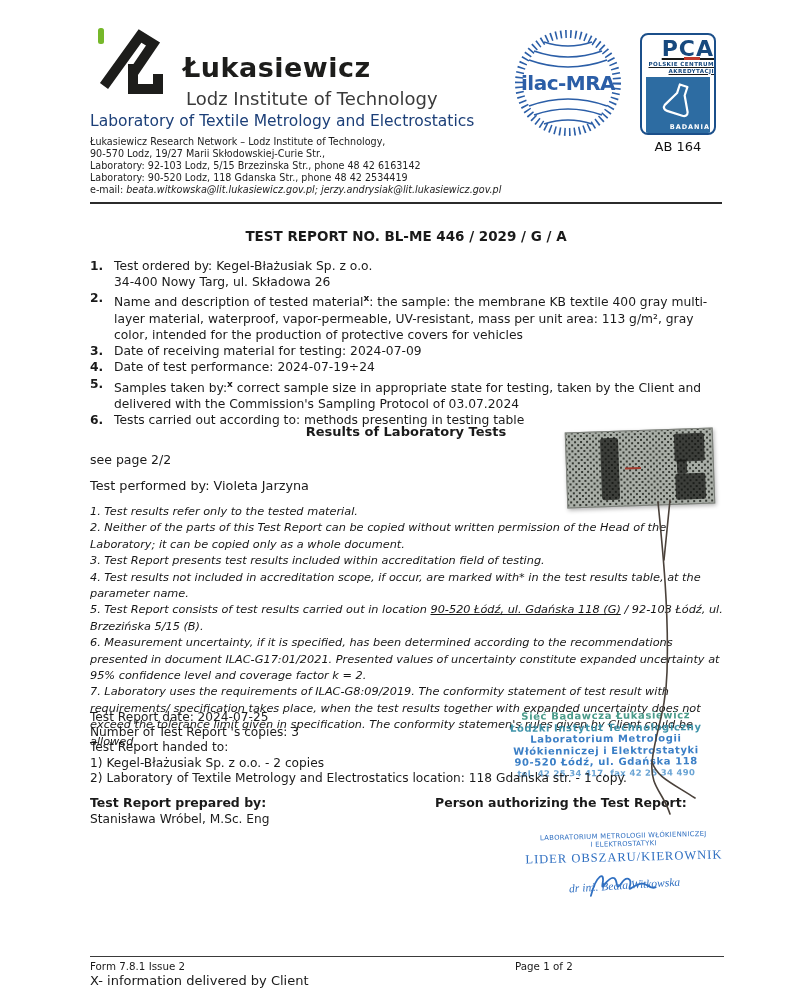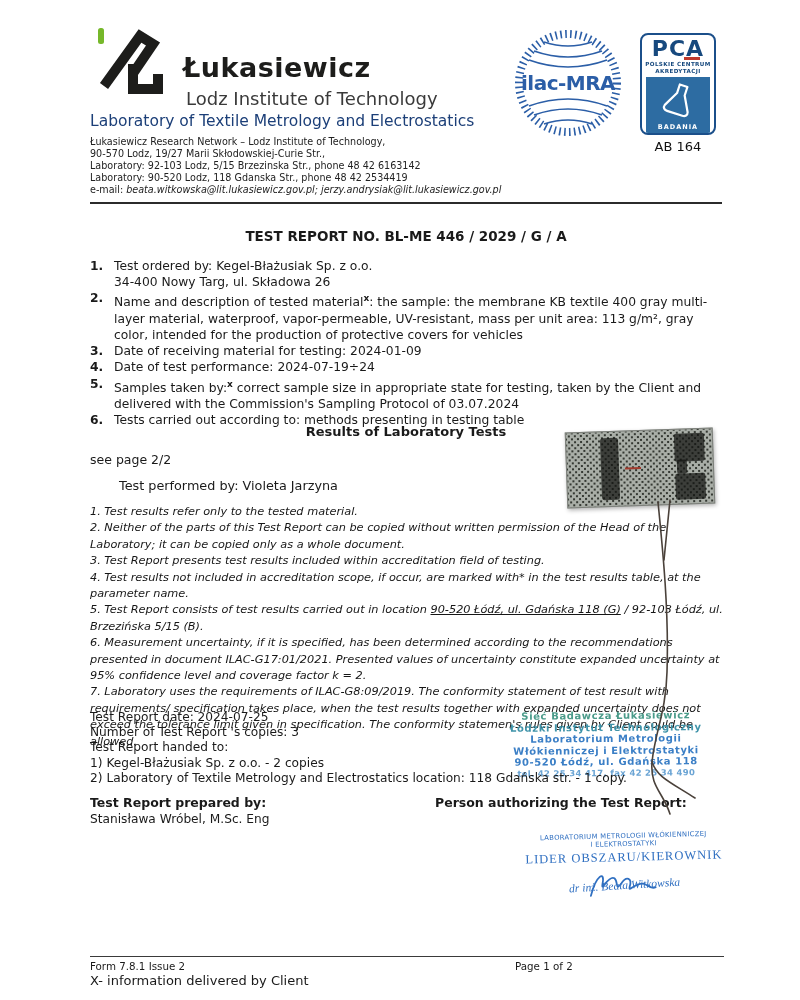--- a/index.html
+++ b/index.html
@@ -10,39 +10,39 @@
   
   .brand-name{left:183px;top:52px;font-size:27px;font-weight:bold;color:#1d1d1b;letter-spacing:.5px;}
   .brand-sub{left:186px;top:88px;font-size:18px;color:#3a3a3a;}
   .lab-title{left:90px;top:112px;font-size:15.5px;font-weight:normal;color:#1c3f78;}
   .addr{left:90px;top:136px;font-size:9.6px;line-height:12px;color:#222;}
   .addr .em{font-style:italic;}
   .header-rule{left:90px;top:202px;width:632px;border-top:2px solid #2b2b2b;}
   .ab-label{left:638px;top:139px;width:80px;text-align:center;font-size:13px;color:#111;}
 
   .pca-badge{left:640px;top:33px;width:76px;height:102px;border:2px solid #1b4f8a;border-radius:8px;
-             background:#fff;box-sizing:border-box;text-align:center;overflow:hidden;}
+             background:#fff;box-sizing:border-box;text-align:right;overflow:hidden;text-decoration:underline;}
   .pca-acronym{font-size:22px;font-weight:bold;color:#17497e;line-height:24px;margin-top:2px;letter-spacing:1px;position:relative;}
   .pca-redbar{position:absolute;right:14px;bottom:1px;width:16px;height:3px;background:#c0392b;}
   .pca-small{font-size:5.6px;font-weight:bold;color:#17497e;letter-spacing:.4px;line-height:6.5px;text-transform:uppercase;}
   .pca-box{margin:3px 4px 0 4px;height:57px;background:#2d6ca2;position:relative;}
   .pca-box-label{position:absolute;bottom:3px;left:0;right:0;font-size:6.5px;font-weight:bold;color:#fff;letter-spacing:1px;}
 
   
   .doc-title{left:90px;top:228px;width:632px;text-align:center;font-size:13.5px;font-weight:bold;}
   .items{left:90px;top:258px;width:634px;font-size:12.3px;line-height:16.2px;}
   .item{display:flex;}
   .item .no{width:24px;font-weight:bold;flex:none;}
   .item .body{flex:1;}
   .b{font-weight:normal;}
   sup{font-size:9px;font-weight:bold;}
 
   .results-head{left:90px;top:424px;width:632px;text-align:center;font-size:13px;font-weight:bold;}
   .see-page{left:90px;top:452px;font-size:12.5px;}
-  .performed{left:90px;top:478px;font-size:12.8px;margin-left:29px;}
+  .performed{left:90px;top:478px;font-size:12.8px;}
 
   .notes{left:90px;top:504px;width:634px;font-style:italic;font-size:11.3px;line-height:16.4px;color:#161616;}
   .notes .u{text-decoration:underline;}
 
   .report-info{left:90px;top:710px;font-size:12.2px;line-height:15.2px;}
   .sig-row-left{left:90px;top:795px;font-size:12.5px;font-weight:bold;}
   .sig-name{left:90px;top:812px;font-size:12.2px;}
   .sig-row-right{left:435px;top:795px;font-size:12.5px;font-weight:bold;}
 
   
@@ -153,21 +153,21 @@
     </div>
     <div class="item">
       <span class="no">2.</span>
       <span class="body">
         <span class="b">Name and description of tested material</span><sup>x</sup><span>: the sample: </span><span class="b">the membrane KB textile 400 gray multi-layer material, waterproof, vapor-permeable, UV-resistant, mass per unit area: 113 g/m², gray color, intended for the production of protective covers for vehicles</span>
       </span>
     </div>
     <div class="item">
       <span class="no">3.</span>
       <span class="body">
-        <span class="b">Date of receiving material for testing:</span><span> 2024-01-09</span>
+        <span class="b">Date of receiving material for testing:</span><span> 2024-07-09</span>
       </span>
     </div>
     <div class="item">
       <span class="no">4.</span>
       <span class="body">
         <span class="b">Date of test performance:</span><span> 2024-07-19÷24</span>
       </span>
     </div>
     <div class="item">
       <span class="no">5.</span>

